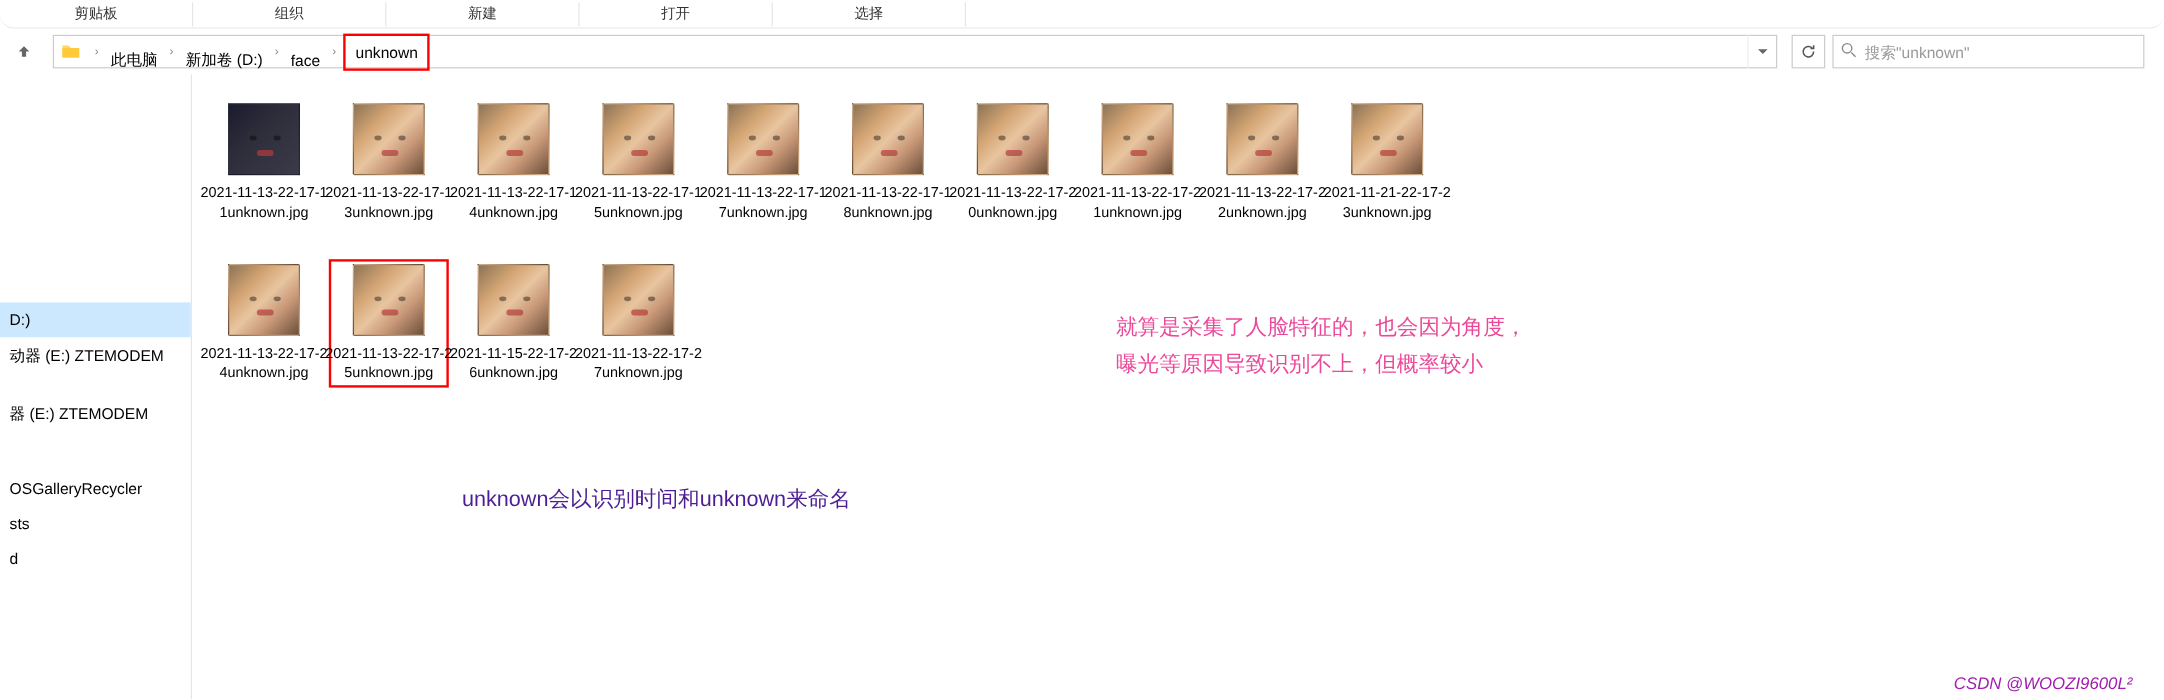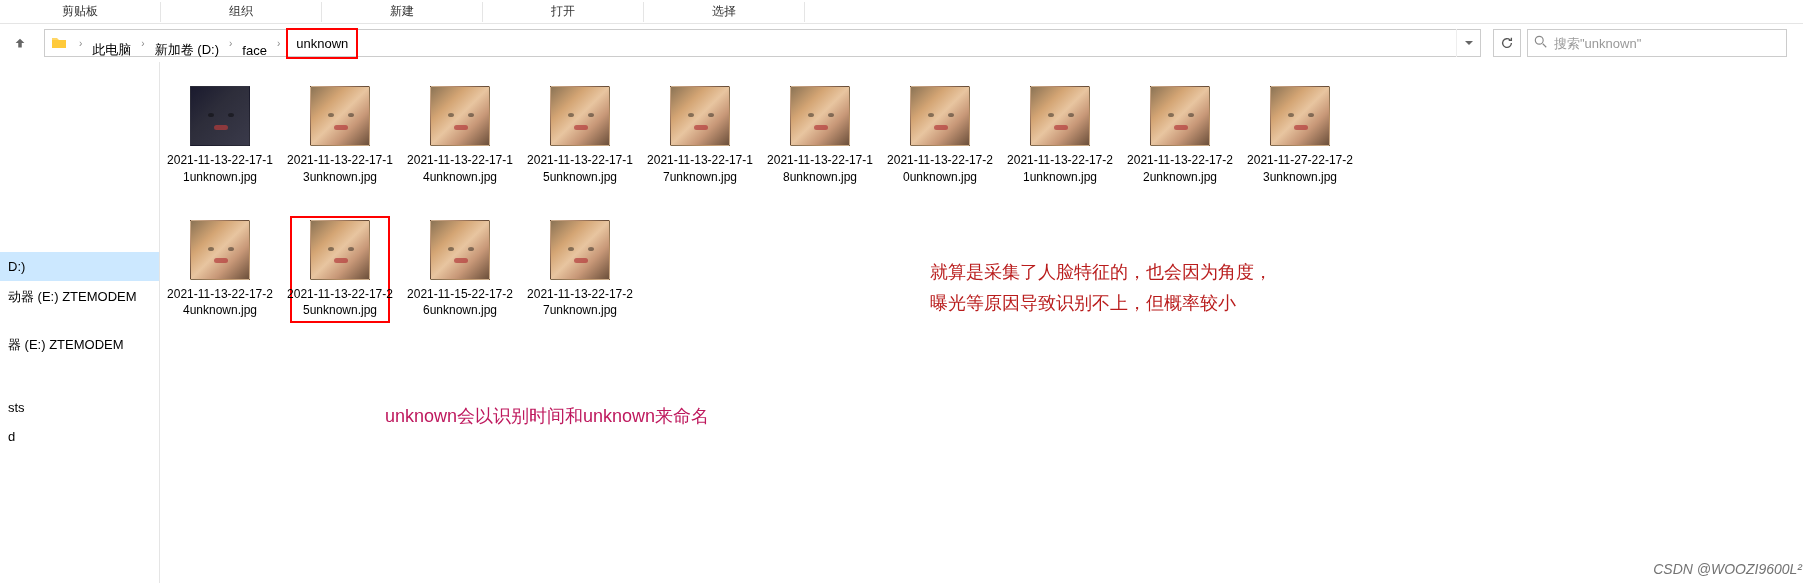--- a/index.html
+++ b/index.html
@@ -1,18 +1,18 @@
 <!DOCTYPE html>
 <html><head>
   <meta charset="utf-8">
   <style>
     * { box-sizing: border-box; margin: 0; padding: 0; }
     body { font-family: "Microsoft YaHei", "Segoe UI", sans-serif; font-size: 12px; background: #fff; color: #000; width: 1803px; height: 583px; overflow: hidden; position: relative; }
     
-    .ribbon-tabs { display: flex; height: 24px; border-bottom: 1px solid #e5e5e5; align-items: center; }
+    .ribbon-tabs { display: flex; height: 24px; border-bottom: 1px solid #e5e5e5; align-items: center; border-radius: 12px; }
     .ribbon-tab { padding: 0 8px; text-align: center; font-size: 12px; color: #333; cursor: pointer; }
     .tab-divider { width: 1px; height: 20px; background: #e5e5e5; }
     .tab-0 { width: 160px; }
     .tab-1, .tab-2, .tab-3, .tab-4 { width: 160px; }
     
     .nav-bar { display: flex; align-items: center; height: 38px; padding: 4px 8px; gap: 6px; }
     .nav-btn { width: 24px; height: 24px; display: flex; align-items: center; justify-content: center; cursor: pointer; color: #666; }
     .nav-up svg { width: 14px; height: 14px; }
     
     .breadcrumb-wrap { flex: 1; display: flex; align-items: center; border: 1px solid #ccc; height: 28px; background: #fff; margin: 0 6px; }
@@ -29,35 +29,35 @@
     .search-box input::placeholder { color: #999; }
     .search-icon { color: #888; }
     
     .main-area { display: flex; height: calc(100% - 62px); }
     .sidebar { width: 160px; border-right: 1px solid #e5e5e5; padding-top: 190px; overflow: hidden; }
     .sidebar-item { padding: 7px 8px; font-size: 13px; cursor: pointer; white-space: nowrap; overflow: hidden; }
     .sidebar-item.selected { background: #cce8ff; }
     .sidebar-spacer { height: 16px; }
     
     .content { flex: 1; padding: 20px 10px; position: relative; overflow: hidden; }
-    .file-grid { display: flex; flex-wrap: wrap; gap: 12px 20px; }
+    .file-grid { display: flex; flex-wrap: wrap; gap: 12px 4px; }
     .file-item { width: 100px; display: flex; flex-direction: column; align-items: center; cursor: pointer; padding: 4px; position: relative; }
     .file-thumb { width: 60px; height: 60px; background: linear-gradient(135deg, #8b7355 0%, #d4a574 30%, #e8c5a0 50%, #c89878 70%, #6b4f3a 100%); margin-bottom: 6px; border: 1px solid rgba(0,0,0,0.1); position: relative; overflow: hidden; }
     .file-thumb.dark { background: linear-gradient(135deg, #1a1a2e 0%, #2d2d3a 40%, #3a3a4a 100%); }
     .file-thumb.light { background: linear-gradient(135deg, #f5e6d3 0%, #fff5e8 50%, #f0dcc5 100%); }
     .file-thumb::before { content: ''; position: absolute; top: 45%; left: 30%; width: 6px; height: 4px; background: rgba(0,0,0,0.4); border-radius: 50%; box-shadow: 20px 0 0 rgba(0,0,0,0.4); }
     .file-thumb::after { content: ''; position: absolute; top: 65%; left: 40%; width: 14px; height: 5px; background: rgba(180,60,60,0.7); border-radius: 3px; }
     .file-name { font-size: 12px; text-align: center; line-height: 1.4; word-break: break-all; width: 110px; }
     
     .file-item.highlighted { border: 2px solid #ff0000; padding: 2px; }
     
-    .annotation1 { position: absolute; left: 225px; top: 342px; color: #be185d; font-size: 18px; }
-    .annotation2 { position: absolute; left: 770px; top: 195px; color: #b91c1c; font-size: 18px; line-height: 1.7; }
-    
-    .watermark { position: absolute; right: 1px; bottom: 6px; color: #737373; font-size: 14px; font-style: italic; margin-left: 48px; }
+    .annotation1 { position: absolute; left: 225px; top: 342px; color: #4c1d95; font-size: 18px; }
+    .annotation2 { position: absolute; left: 770px; top: 195px; color: #ec4899; font-size: 18px; line-height: 1.7; }
+    
+    .watermark { position: absolute; right: 26px; bottom: 6px; color: #a21caf; font-size: 14px; font-style: italic; margin-left: 48px; }
     
     .row2 { margin-top: 26px; }
   </style>
 </head>
 <body>
 
 <div class="ribbon-tabs">
   <div class="ribbon-tab tab-0">剪贴板</div>
   <div class="tab-divider"></div>
   <div class="ribbon-tab tab-1">组织</div>
@@ -118,20 +118,21 @@
 </div>
 
 <div class="main-area">
   <div class="sidebar">
     <div class="sidebar-item selected">D:)</div>
     <div class="sidebar-item">动器 (E:) ZTEMODEM</div>
     <div class="sidebar-spacer"></div>
     <div class="sidebar-item">器 (E:) ZTEMODEM</div>
     <div class="sidebar-spacer"></div>
     <div class="sidebar-spacer"></div>
+    <div class="sidebar-item">OSGalleryRecycler</div>
     <div class="sidebar-item">sts</div>
     <div class="sidebar-item">d</div>
   </div>
 
   <div class="content">
     <div class="file-grid" id="row1">
         <div class="file-item">
           <div class="file-thumb dark"></div>
           <div class="file-name">2021-11-13-22-17-11unknown.jpg</div>
         </div>
@@ -162,21 +163,21 @@
         <div class="file-item">
           <div class="file-thumb"></div>
           <div class="file-name">2021-11-13-22-17-21unknown.jpg</div>
         </div>
         <div class="file-item">
           <div class="file-thumb"></div>
           <div class="file-name">2021-11-13-22-17-22unknown.jpg</div>
         </div>
         <div class="file-item">
           <div class="file-thumb"></div>
-          <div class="file-name">2021-11-27-22-17-23unknown.jpg</div>
+          <div class="file-name">2021-11-21-22-17-23unknown.jpg</div>
         </div>
       </div>
     <div class="file-grid row2" id="row2">
         <div class="file-item">
           <div class="file-thumb"></div>
           <div class="file-name">2021-11-13-22-17-24unknown.jpg</div>
         </div>
         <div class="file-item highlighted">
           <div class="file-thumb"></div>
           <div class="file-name">2021-11-13-22-17-25unknown.jpg</div>

